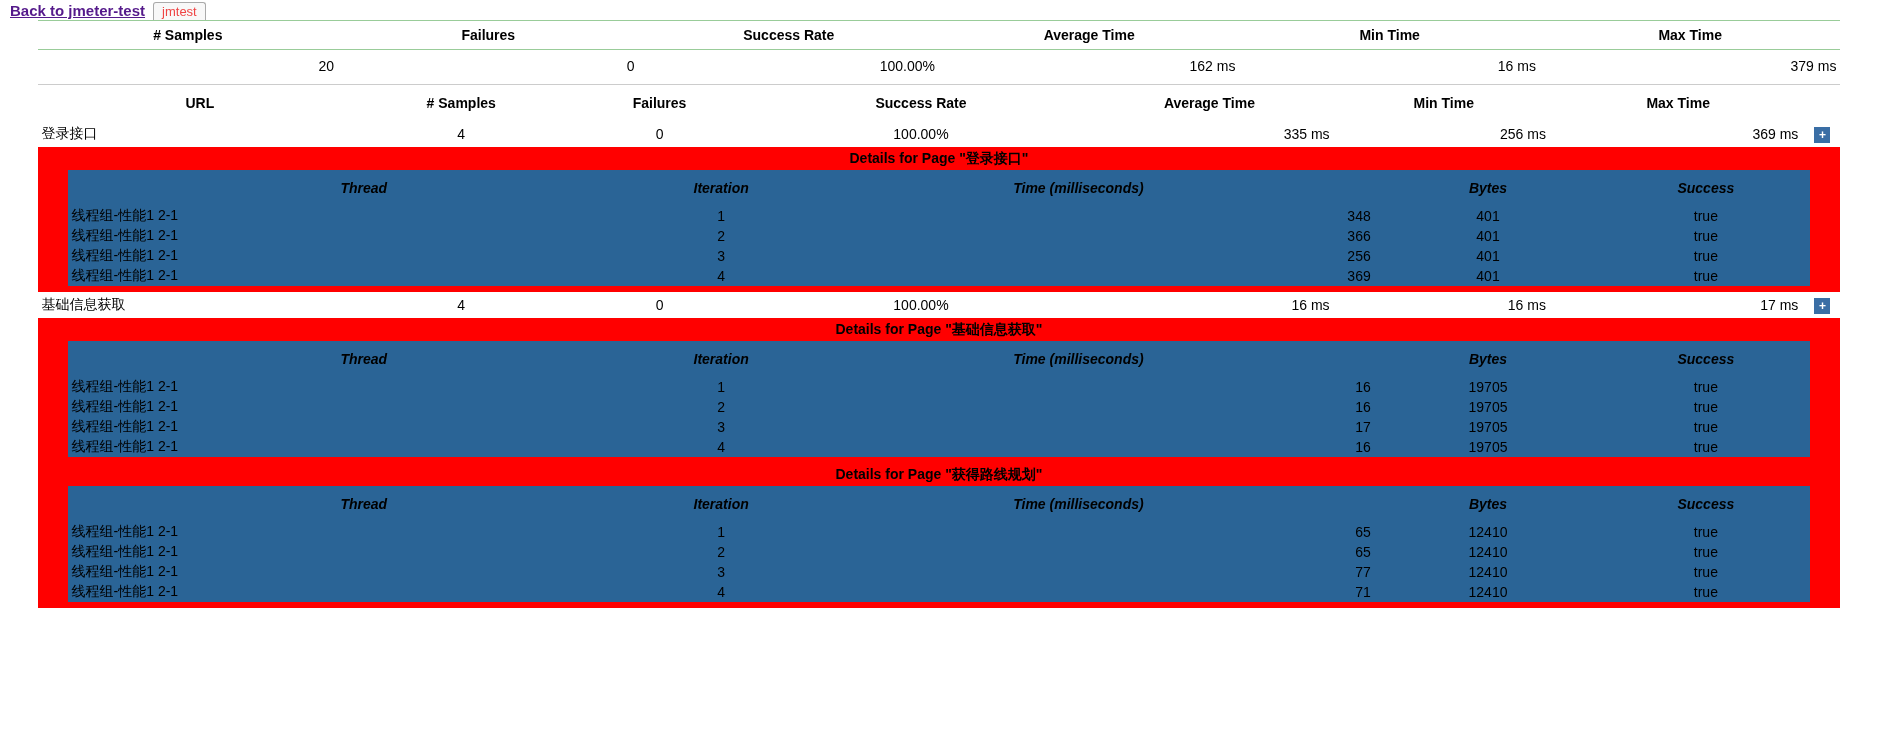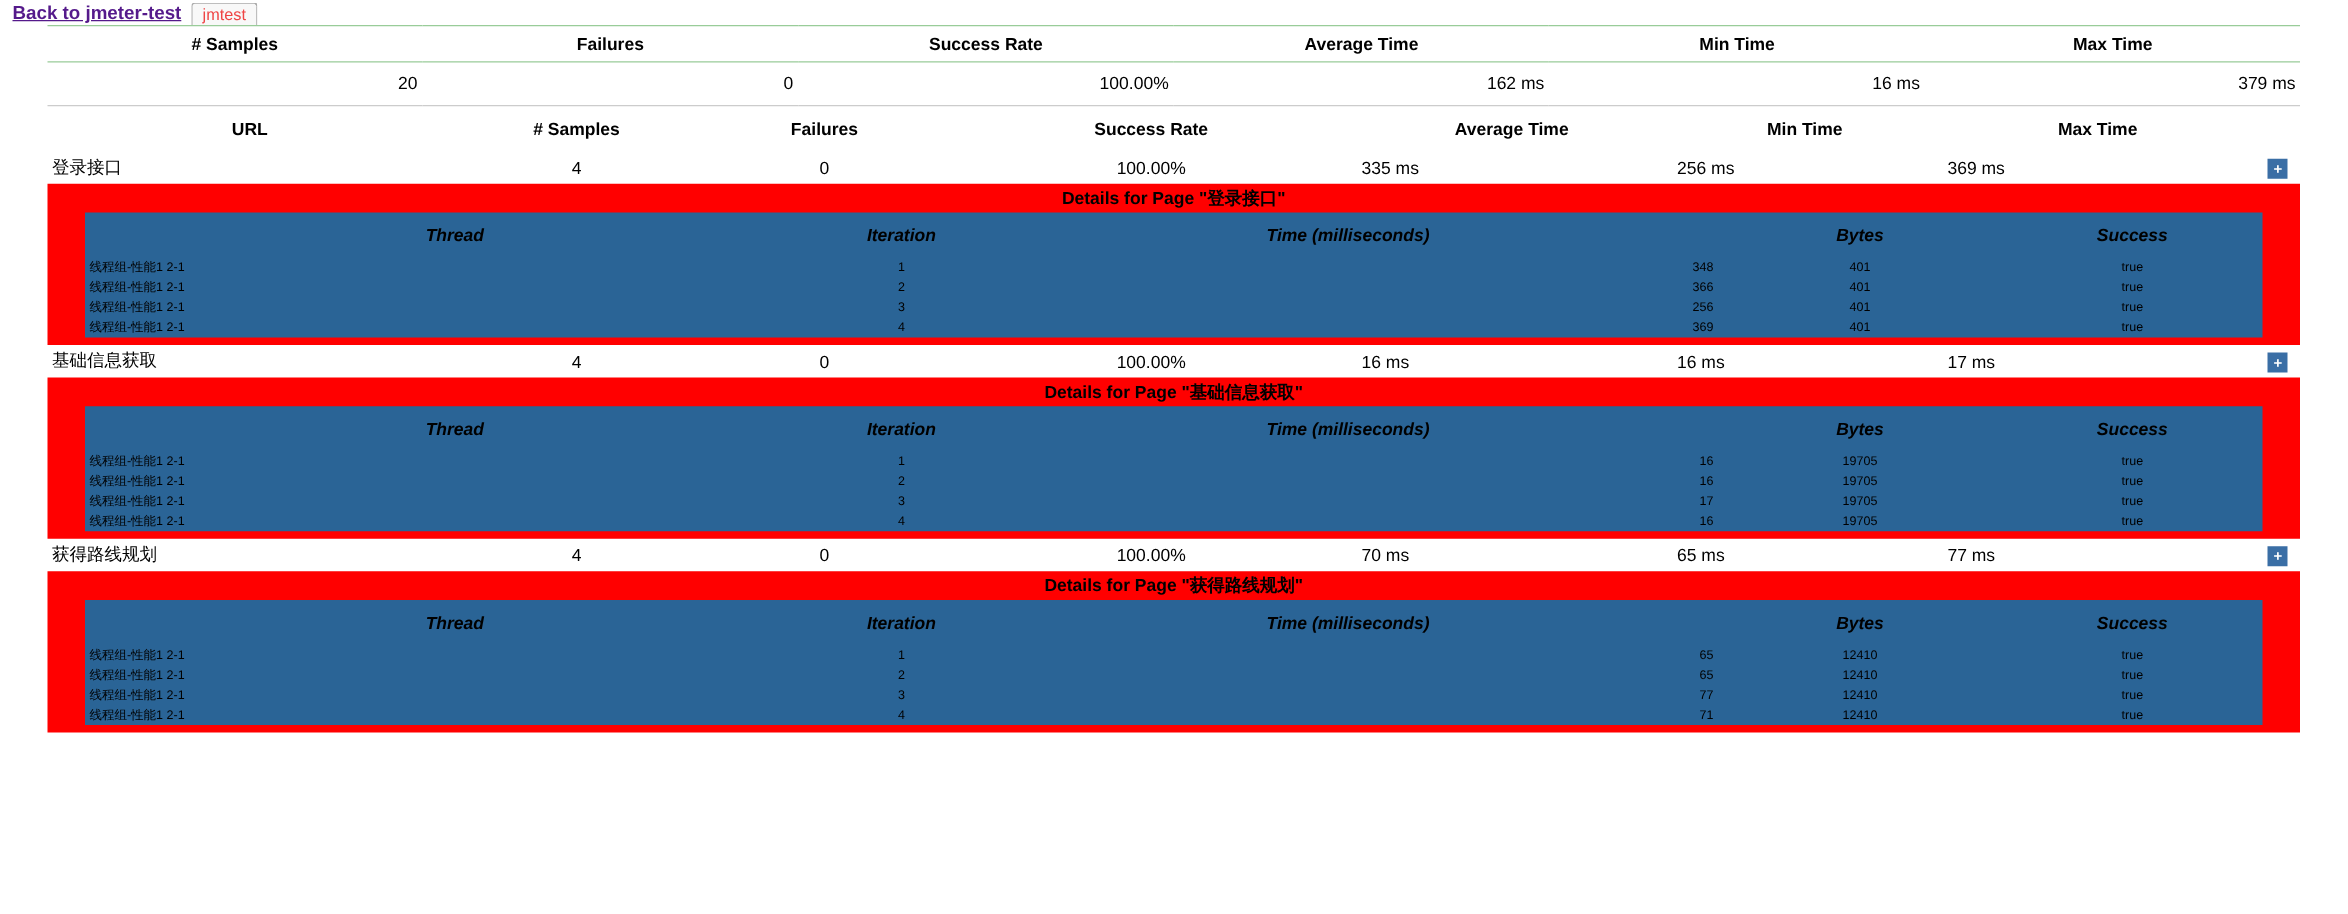--- a/index.html
+++ b/index.html
@@ -57,21 +57,21 @@
     font-weight: bold;
   }
   .pages-table th, .pages-table td { padding: 4px 6px; }
   .pages-table thead th {
     font-weight: bold;
     text-align: center;
     padding: 10px 4px;
   }
   .pages-table tbody td.url-cell { text-align: left; padding-left: 4px; }
   .pages-table tbody td.center { text-align: center; }
-  .pages-table tbody td.right { }
+  .pages-table tbody td.right { text-align: right; }
   .expand-cell { width: 26px; text-align: center; vertical-align: middle; }
   .plus-btn {
     display: inline-flex;
     width: 16px; height: 16px;
     background: #3a6ea5;
     color: #fff;
     align-items: center; justify-content: center;
     font-size: 12px; font-weight: bold;
     cursor: pointer;
     line-height: 1;
@@ -98,21 +98,21 @@
   .inner-table th {
     font-weight: bold;
     text-align: center;
     padding: 3px 4px;
     color: #000;
     font-style: italic;
   }
   .inner-table td {
     padding: 1px 4px;
     color: #000;
-    font-size: 10px;
+    font-size: 14px;
   }
   .inner-table td.thread { text-align: left; width: 34%; }
   .inner-table td.iter { text-align: center; width: 7%; }
   .inner-table td.time { text-align: right; width: 16%; }
   .inner-table td.bytes { text-align: center; width: 13%; }
   .inner-table td.succ { text-align: center; width: 12%; }
   .col-url{width:18%}.col-samp{width:11%}.col-fail{width:11%}.col-rate{width:18%}.col-avg{width:14%}.col-min{width:12%}.col-max{width:14%}.col-exp{width:2%}
 </style>
 </head>
 <body>
@@ -282,30 +282,20 @@
                     <td class="time">16</td>
                     <td class="bytes">19705</td>
                     <td class="succ">true</td>
                   </tr>
                 </tbody>
               </table>
             </div>
           </td>
         </tr>
         <tr>
-          <td class="url-cell">获得路线规划</td>
-          <td class="center">4</td>
-          <td class="center">0</td>
-          <td class="center">100.00%</td>
-          <td class="right">70 ms</td>
-          <td class="right">65 ms</td>
-          <td class="right">77 ms</td>
-          <td class="expand-cell"><span class="plus-btn">+</span></td>
-        </tr>
-        <tr>
           <td colspan="8" class="detail-cell">
             <div class="detail-wrap">
               <div class="detail-title">Details for Page "获得路线规划"</div>
               <table class="inner-table">
                 <thead>
                   <tr>
                     <th style="width:34%">Thread</th>
                     <th style="width:7%">Iteration</th>
                     <th style="width:34%">Time (milliseconds)</th>
                     <th style="width:13%">Bytes</th>

